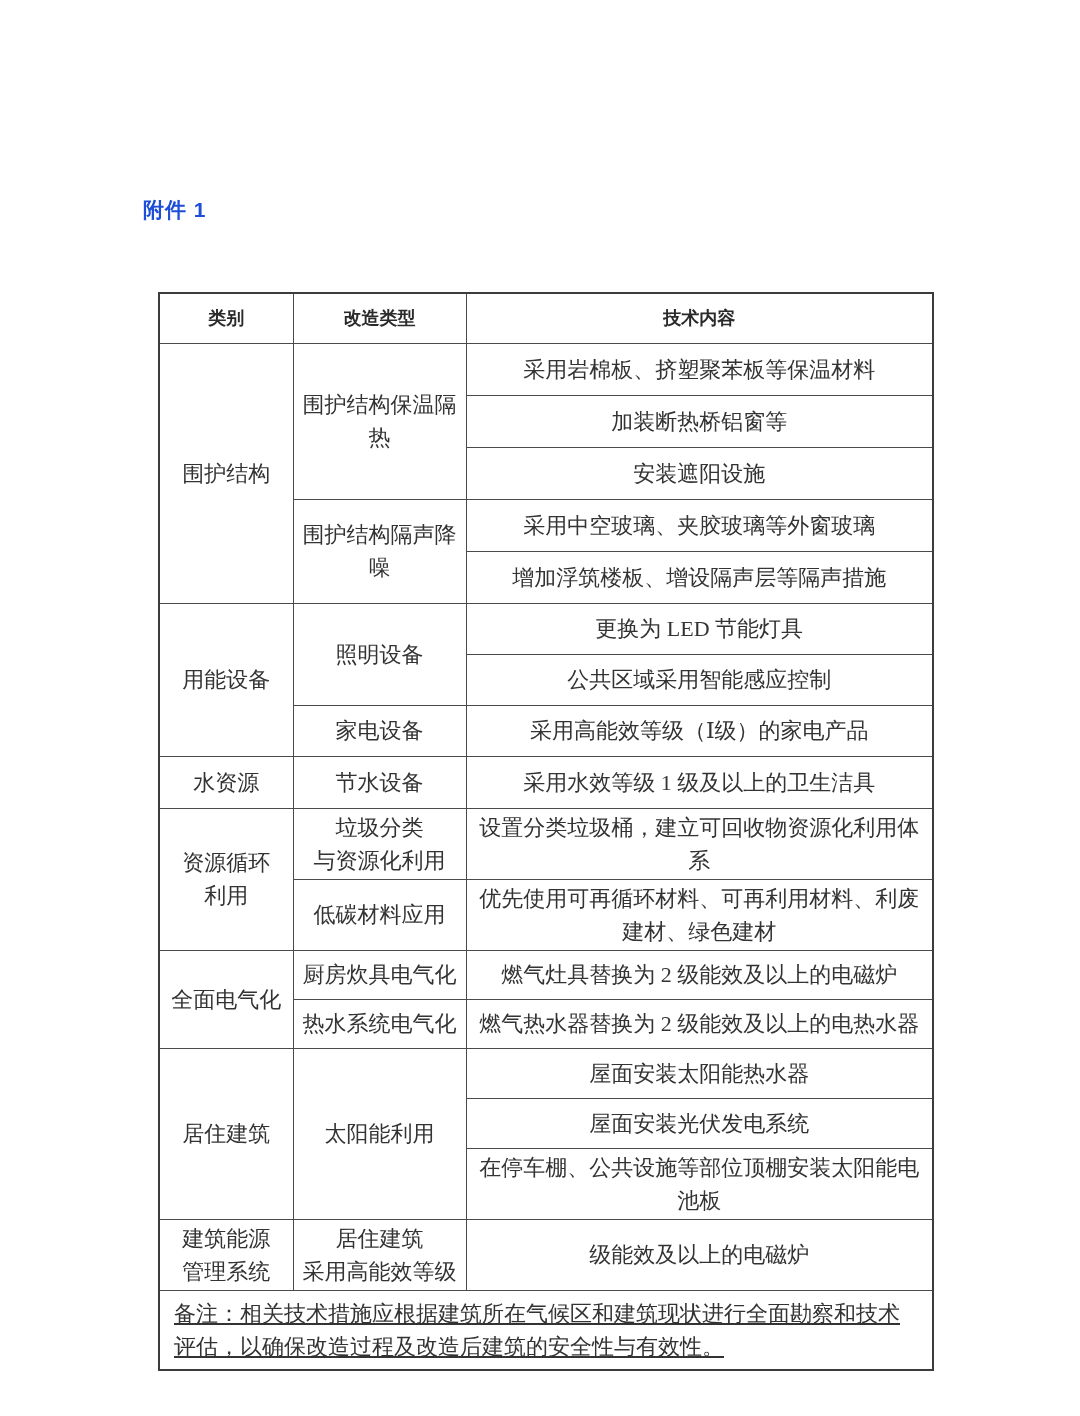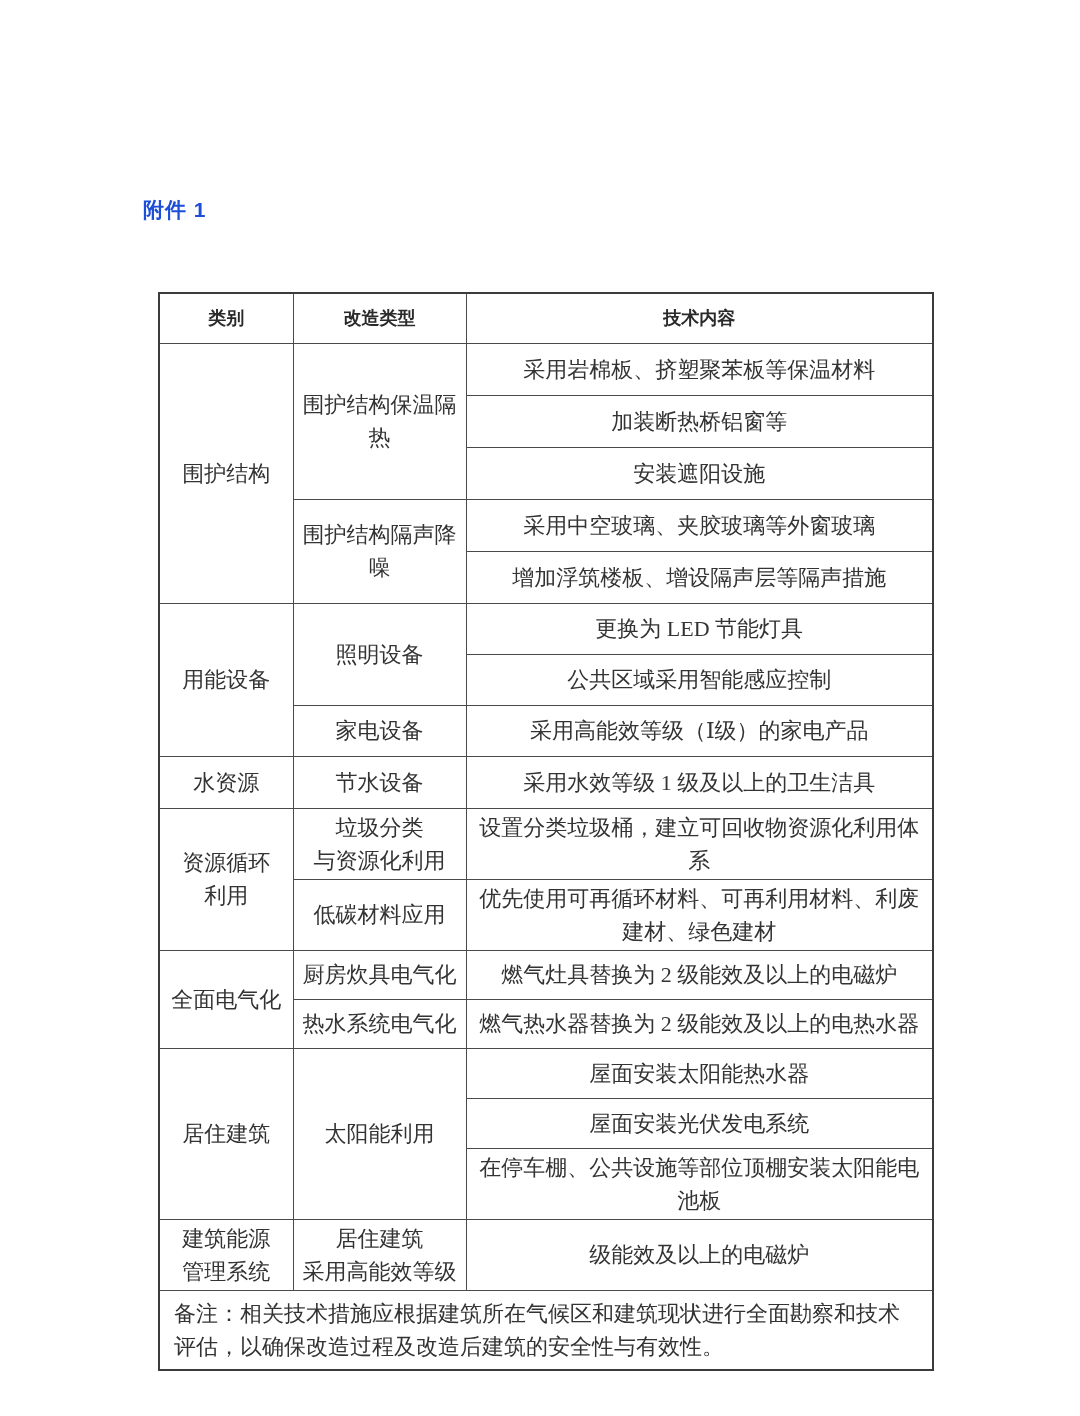--- a/index.html
+++ b/index.html
@@ -64,20 +64,21 @@
     font-family: "Liberation Sans", "DejaVu Sans", sans-serif;
     font-weight: 600;
     font-size: 18px;
     color: #2a2a2a;
   }
   td.note-cell {
     text-align: left !important;
     padding: 6px 14px !important;
     font-size: 17.5px;
     line-height: 1.45;
+    text-decoration: underline;
   }
 </style>
 </head>
 <body>
 
 <div class="page">
 
   <div class="attachment-label">附件 1</div>
 
 

